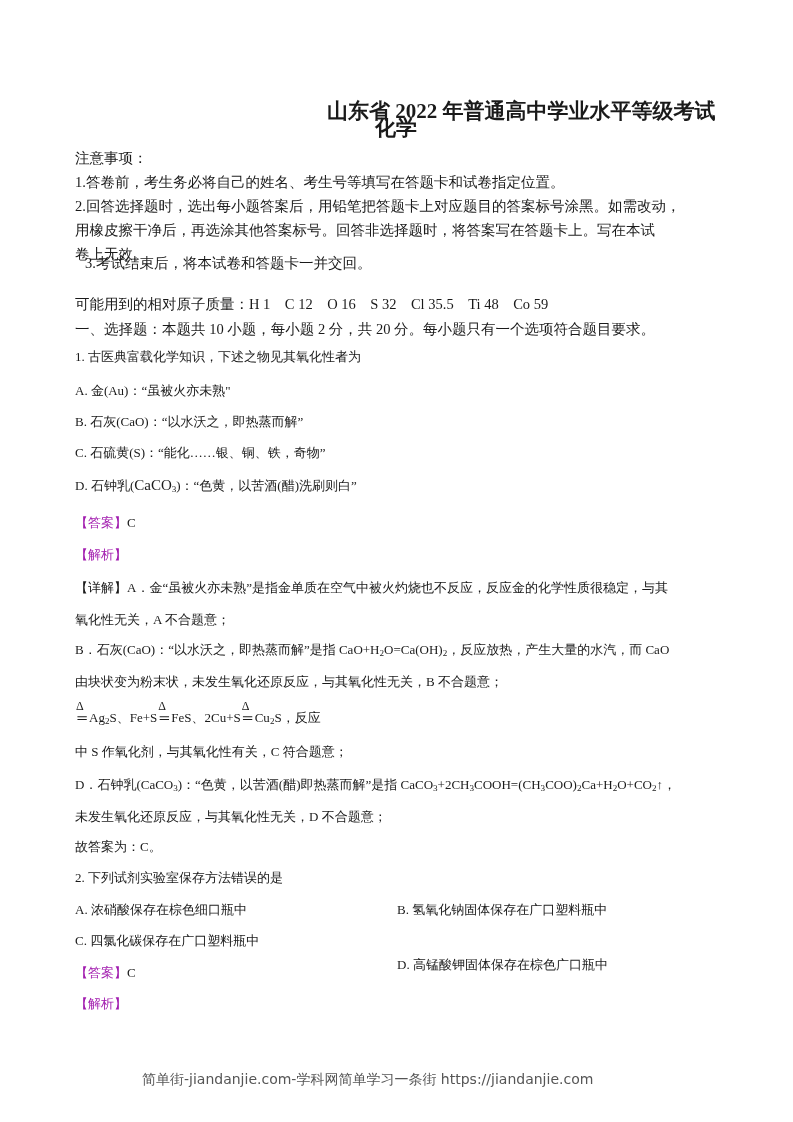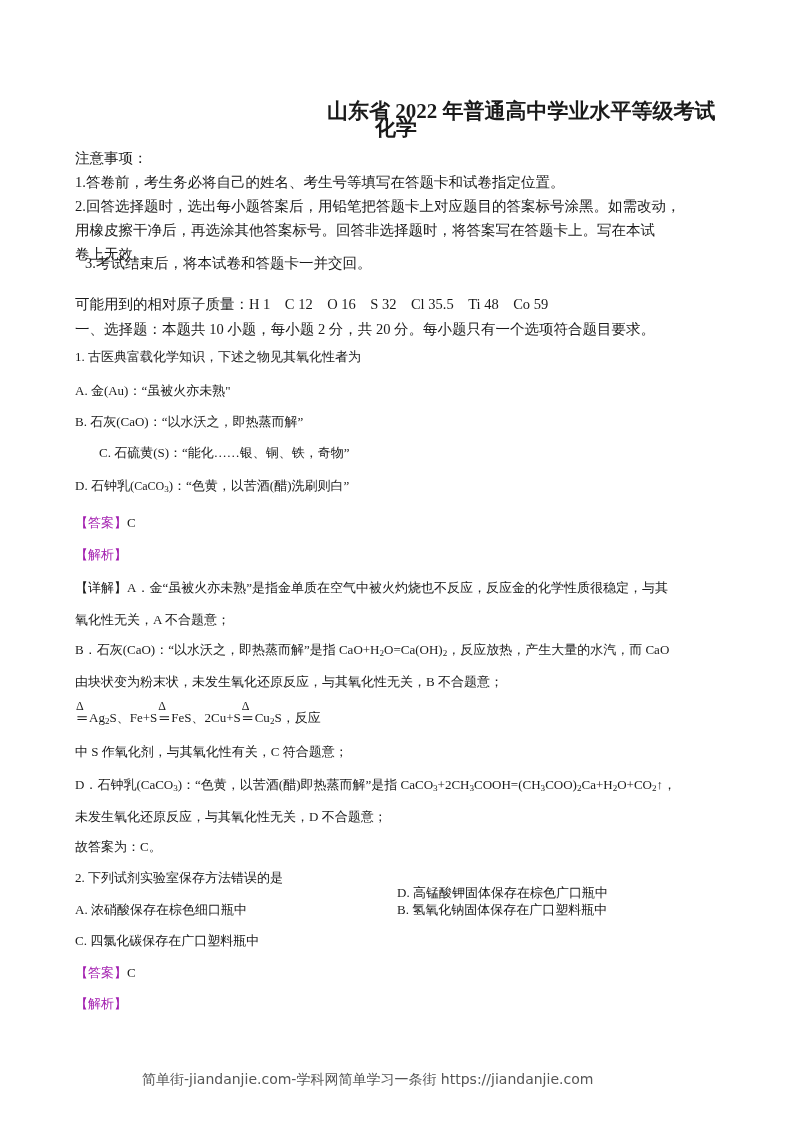--- a/index.html
+++ b/index.html
@@ -27,23 +27,23 @@
 <div class="abs bold" style="left:75px; top:197px;">2.回答选择题时，选出每小题答案后，用铅笔把答题卡上对应题目的答案标号涂黑。如需改动，</div>
 <div class="abs bold" style="left:75px; top:221px;">用橡皮擦干净后，再选涂其他答案标号。回答非选择题时，将答案写在答题卡上。写在本试</div>
 <div class="abs bold" style="left:75px; top:245px;">卷上无效。</div>
 <div class="abs bold" style="left:75px; top:254px;margin-left:10px;">3.考试结束后，将本试卷和答题卡一并交回。</div>
 <div class="abs bold" style="left:75px; top:295px;">可能用到的相对原子质量：H 1　C 12　O 16　S 32　Cl 35.5　Ti 48　Co 59</div>
 <div class="abs bold" style="left:75px; top:320px;">一、选择题：本题共 10 小题，每小题 2 分，共 20 分。每小题只有一个选项符合题目要求。</div>
 
 <div class="abs body" style="left:75px; top:348px;">1. 古医典富载化学知识，下述之物见其氧化性者为</div>
 <div class="abs body" style="left:75px; top:382px;">A.  金(Au)：“虽被火亦未熟"</div>
 <div class="abs body" style="left:75px; top:413px;">B.  石灰(CaO)：“以水沃之，即热蒸而解”</div>
-<div class="abs body" style="left:75px; top:444px;margin-left:24px;">C.  石硫黄(S)：“能化……银、铜、铁，奇物”</div>
+<div class="abs body" style="left:75px; top:444px;">C.  石硫黄(S)：“能化……银、铜、铁，奇物”</div>
 <div class="abs body" style="left:75px; top:477px;">
-  <span>D.  石钟乳(</span><span style="font-size:12px;">CaCO</span><sub>3</sub><span>)：“色黄，以苦酒(醋)洗刷则白”</span>
+  <span>D.  石钟乳(</span><span style="font-size:15px;">CaCO</span><sub>3</sub><span>)：“色黄，以苦酒(醋)洗刷则白”</span>
 </div>
 
 <div class="abs body" style="left:75px; top:514px;">
   <span class="tag">【答案】</span><span>C</span>
 </div>
 <div class="abs body tag" style="left:75px; top:546px;">【解析】</div>
 
 <div class="abs body" style="left:75px; top:579px;">
   <span>【详解】</span><span>A．金“虽被火亦未熟”是指金单质在空气中被火灼烧也不反应，反应金的化学性质很稳定，与其</span>
 </div>
@@ -62,19 +62,19 @@
 <div class="abs body" style="left:75px; top:776px;">
   <span>D．石钟乳(CaCO</span><sub>3</sub><span>)：“色黄，以苦酒(醋)即热蒸而解”是指 CaCO</span><sub>3</sub><span>+2CH</span><sub>3</sub><span>COOH=(CH</span><sub>3</sub><span>COO)</span><sub>2</sub><span>Ca+H</span><sub>2</sub><span>O+CO</span><sub>2</sub><span>↑，</span>
 </div>
 <div class="abs body" style="left:75px; top:808px;">未发生氧化还原反应，与其氧化性无关，D 不合题意；</div>
 <div class="abs body" style="left:75px; top:838px;">故答案为：C。</div>
 
 <div class="abs body" style="left:75px; top:869px;">2. 下列试剂实验室保存方法错误的是</div>
 <div class="abs body" style="left:75px; top:901px;">A.  浓硝酸保存在棕色细口瓶中</div>
 <div class="abs body" style="left:397px; top:901px;">B.  氢氧化钠固体保存在广口塑料瓶中</div>
 <div class="abs body" style="left:75px; top:932px;">C.  四氯化碳保存在广口塑料瓶中</div>
-<div class="abs body" style="left:397px; top:884px;font-family:Liberation Serif, serif;">D.  高锰酸钾固体保存在棕色广口瓶中</div>
+<div class="abs body" style="left:397px; top:956px;font-family:Liberation Serif, serif;">D.  高锰酸钾固体保存在棕色广口瓶中</div>
 <div class="abs body" style="left:75px; top:964px;">
   <span class="tag">【答案】</span><span>C</span>
 </div>
 <div class="abs body tag" style="left:75px; top:995px;">【解析】</div>
 
 <div class="abs footer" style="left:142px; top:1071px;">简单街-jiandanjie.com-学科网简单学习一条街 https://jiandanjie.com</div>
 
 </body></html>

